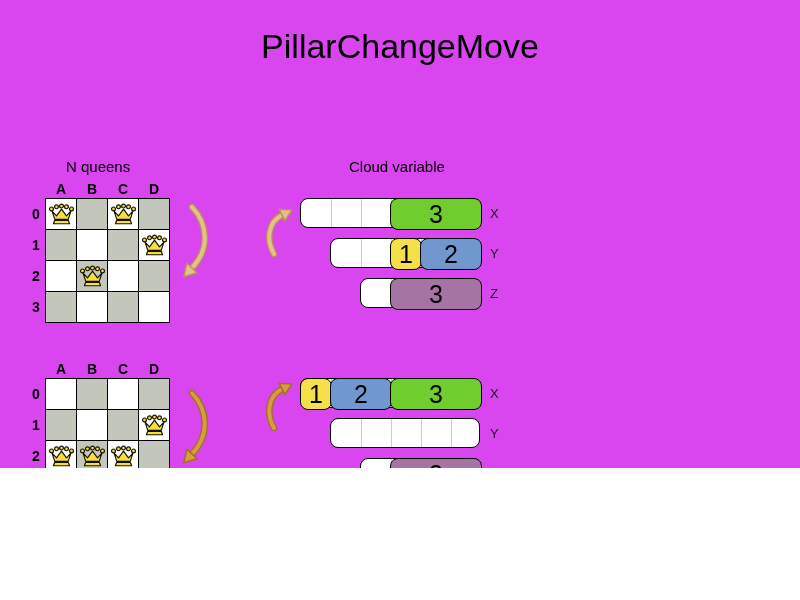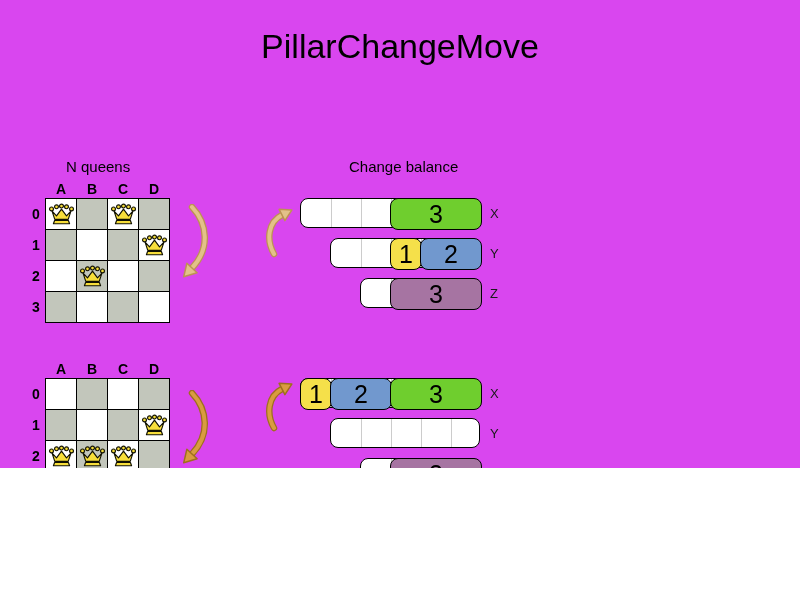--- a/index.html
+++ b/index.html
@@ -32,21 +32,21 @@
   .arrow { position:absolute; }
   .layer { position:absolute; inset:0; }
 </style>
 </head>
 <body>
 
 <div id="canvas">
   <div class="title">PillarChangeMove</div>
 
   <div class="section-label" style="left:66px">N queens</div>
-  <div class="section-label" style="left:349px">Change balance</div>
+  <div class="section-label" style="left:349px">Cloud variable</div>
 
   <div class="board-wrap" id="board-before" style="left:27px;top:181px">
     <div class="col-labels">
         <div class="col-label">A</div>
         <div class="col-label">B</div>
         <div class="col-label">C</div>
         <div class="col-label">D</div>
       </div>
     <div class="row-labels">
         <div class="row-label">0</div>

